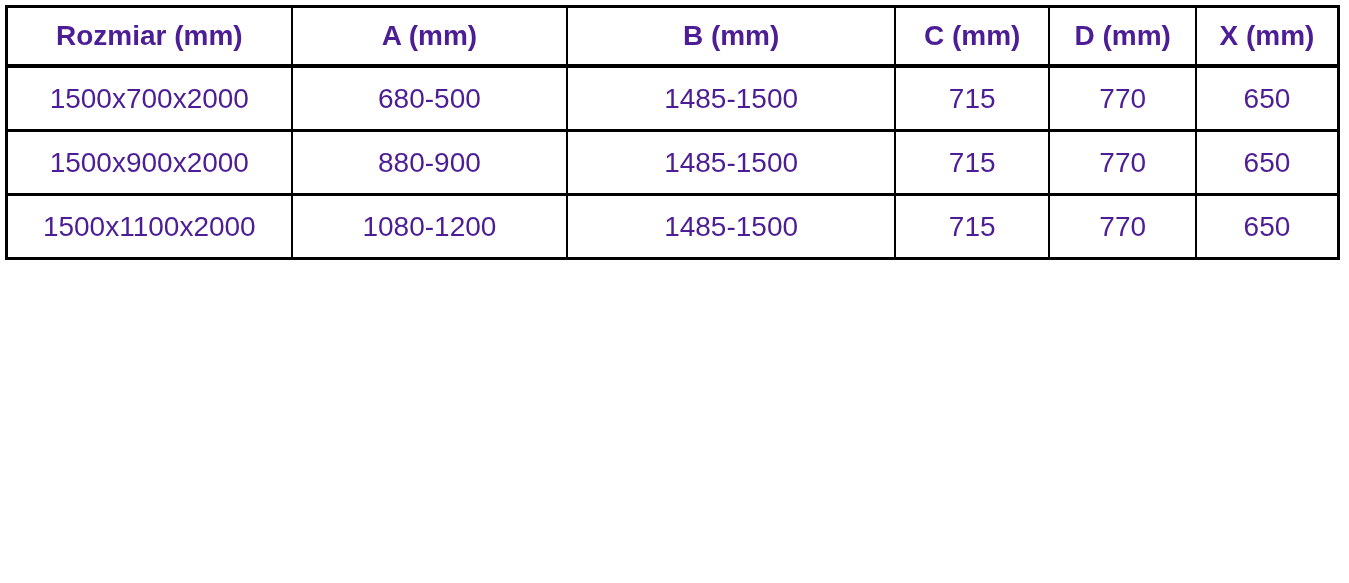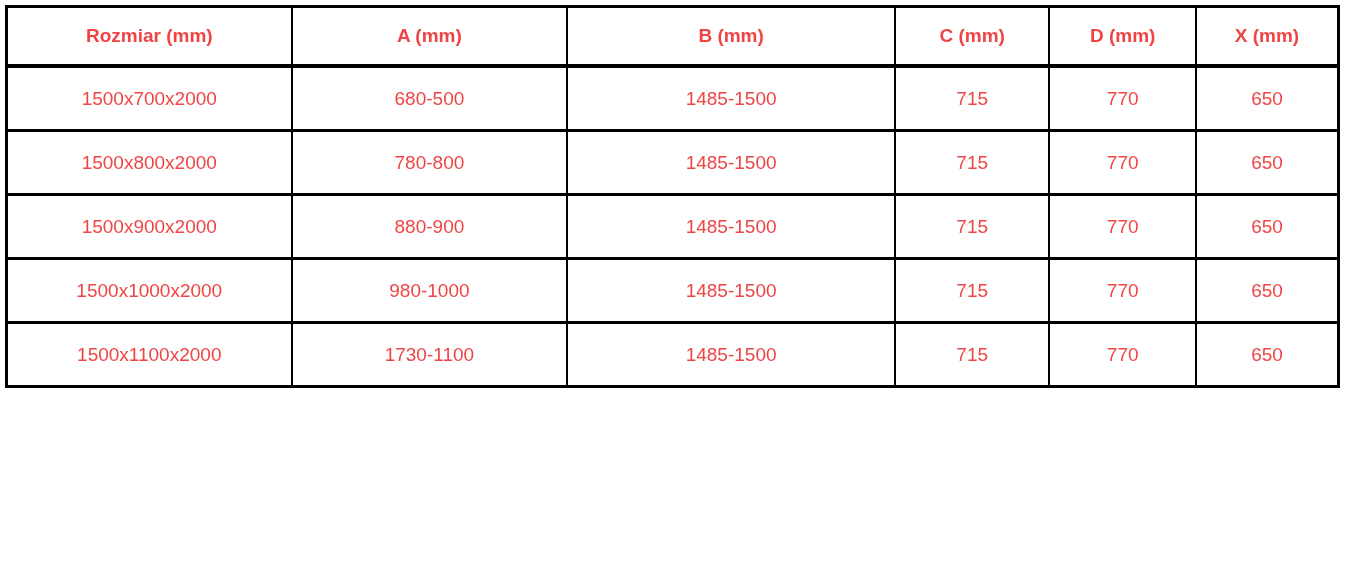--- a/index.html
+++ b/index.html
@@ -11,22 +11,22 @@
     overflow: hidden;
   }
   .table-wrap {
     padding: 5px 5px;
   }
   table.dim-table {
     border-collapse: collapse;
     table-layout: fixed;
     width: 1335px;
     font-family: "Liberation Sans", "DejaVu Sans", sans-serif;
-    font-size: 19px;
-    color: #ef4444;
+    font-size: 28px;
+    color: #4c1d95;
     background: #ffffff;
     border: 3px solid #000000;
   }
   table.dim-table th,
   table.dim-table td {
     border-left: 2px solid #000000;
     border-right: 2px solid #000000;
     border-top: 3px solid #000000;
     border-bottom: 3px solid #000000;
     text-align: center;
@@ -77,46 +77,30 @@
     <tbody>
       <tr>
         <td>1500x700x2000</td>
         <td>680-500</td>
         <td>1485-1500</td>
         <td>715</td>
         <td>770</td>
         <td>650</td>
       </tr>
       <tr>
-        <td>1500x800x2000</td>
-        <td>780-800</td>
-        <td>1485-1500</td>
-        <td>715</td>
-        <td>770</td>
-        <td>650</td>
-      </tr>
-      <tr>
         <td>1500x900x2000</td>
         <td>880-900</td>
         <td>1485-1500</td>
         <td>715</td>
         <td>770</td>
         <td>650</td>
       </tr>
       <tr>
-        <td>1500x1000x2000</td>
-        <td>980-1000</td>
-        <td>1485-1500</td>
-        <td>715</td>
-        <td>770</td>
-        <td>650</td>
-      </tr>
-      <tr>
         <td>1500x1100x2000</td>
-        <td>1730-1100</td>
+        <td>1080-1200</td>
         <td>1485-1500</td>
         <td>715</td>
         <td>770</td>
         <td>650</td>
       </tr>
     </tbody>
   </table>
 </div>
 
 </body></html>

